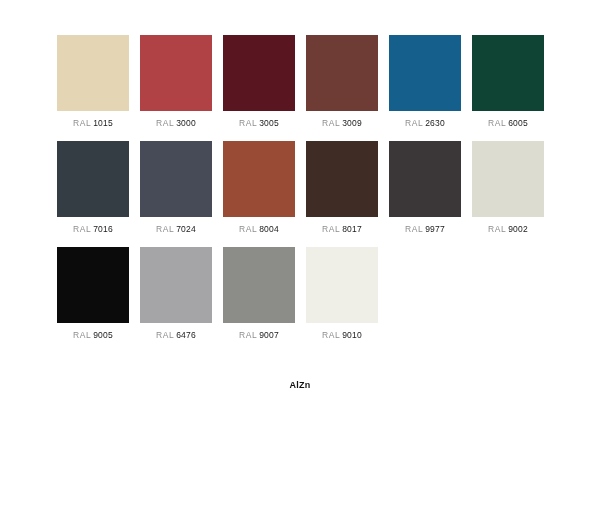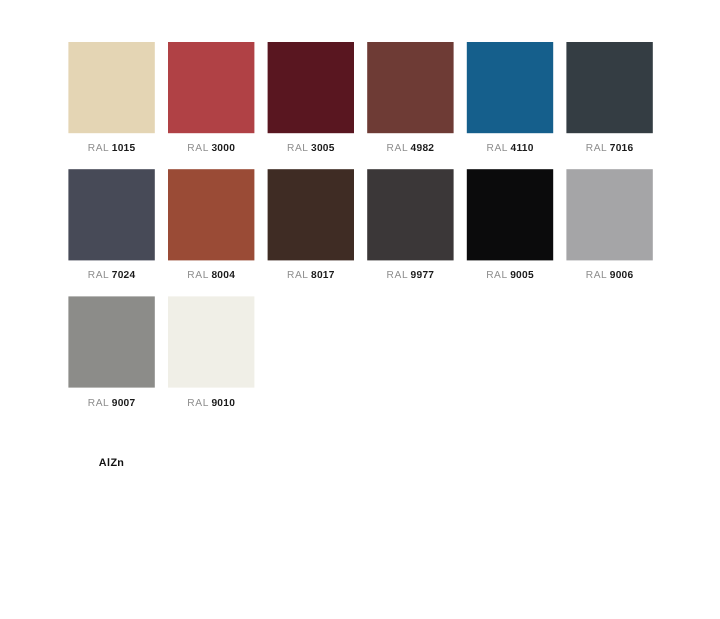--- a/index.html
+++ b/index.html
@@ -51,30 +51,30 @@
   }
 
   .swatch-label .prefix {
     color: #8e8e8e;
     font-weight: normal;
     letter-spacing: 0.5px;
   }
 
   .swatch-label .code {
     color: #1a1a1a;
-    font-weight: bold;
+    font-weight: normal;
     letter-spacing: 0.2px;
     margin-left: 2px;
   }
 
   .special-row {
     width: 486px;
     margin: 31px auto 0 auto;
     display: flex;
-    justify-content: flex-start;
+    justify-content: center;
   }
 
   .special-cell {
     width: 72px;
   }
 
   .metal-chip {
     position: relative;
     width: 72px;
     height: 76px;
@@ -137,30 +137,36 @@
     </div>
     <div class="swatch-cell">
       <span class="swatch-chip" style="background-color: rgb(89, 22, 32);"></span>
       <div class="swatch-label">
         <span class="prefix">RAL</span><span class="code">3005</span>
       </div>
     </div>
     <div class="swatch-cell">
       <span class="swatch-chip" style="background-color: rgb(110, 59, 53);"></span>
       <div class="swatch-label">
-        <span class="prefix">RAL</span><span class="code">4982</span>
+        <span class="prefix">RAL</span><span class="code">3009</span>
       </div>
     </div>
     <div class="swatch-cell">
       <span class="swatch-chip" style="background-color: rgb(21, 95, 140);"></span>
       <div class="swatch-label">
-        <span class="prefix">RAL</span><span class="code">4110</span>
-      </div>
-    </div>
-
+        <span class="prefix">RAL</span><span class="code">2630</span>
+      </div>
+    </div>
+
+    <div class="swatch-cell">
+      <span class="swatch-chip" style="background-color: rgb(15, 68, 52);"></span>
+      <div class="swatch-label">
+        <span class="prefix">RAL</span><span class="code">6005</span>
+      </div>
+    </div>
     <div class="swatch-cell">
       <span class="swatch-chip" style="background-color: rgb(52, 61, 67);"></span>
       <div class="swatch-label">
         <span class="prefix">RAL</span><span class="code">7016</span>
       </div>
     </div>
     <div class="swatch-cell">
       <span class="swatch-chip" style="background-color: rgb(71, 74, 87);"></span>
       <div class="swatch-label">
         <span class="prefix">RAL</span><span class="code">7024</span>
@@ -179,29 +185,35 @@
       </div>
     </div>
 
     <div class="swatch-cell">
       <span class="swatch-chip" style="background-color: rgb(59, 55, 56);"></span>
       <div class="swatch-label">
         <span class="prefix">RAL</span><span class="code">9977</span>
       </div>
     </div>
     <div class="swatch-cell">
+      <span class="swatch-chip" style="background-color: rgb(221, 220, 208);"></span>
+      <div class="swatch-label">
+        <span class="prefix">RAL</span><span class="code">9002</span>
+      </div>
+    </div>
+    <div class="swatch-cell">
       <span class="swatch-chip" style="background-color: rgb(11, 11, 12);"></span>
       <div class="swatch-label">
         <span class="prefix">RAL</span><span class="code">9005</span>
       </div>
     </div>
     <div class="swatch-cell">
       <span class="swatch-chip" style="background-color: rgb(165, 165, 167);"></span>
       <div class="swatch-label">
-        <span class="prefix">RAL</span><span class="code">9006</span>
+        <span class="prefix">RAL</span><span class="code">6476</span>
       </div>
     </div>
     <div class="swatch-cell">
       <span class="swatch-chip" style="background-color: rgb(140, 140, 137);"></span>
       <div class="swatch-label">
         <span class="prefix">RAL</span><span class="code">9007</span>
       </div>
     </div>
     <div class="swatch-cell">
       <span class="swatch-chip" style="background-color: rgb(240, 239, 231);"></span>

